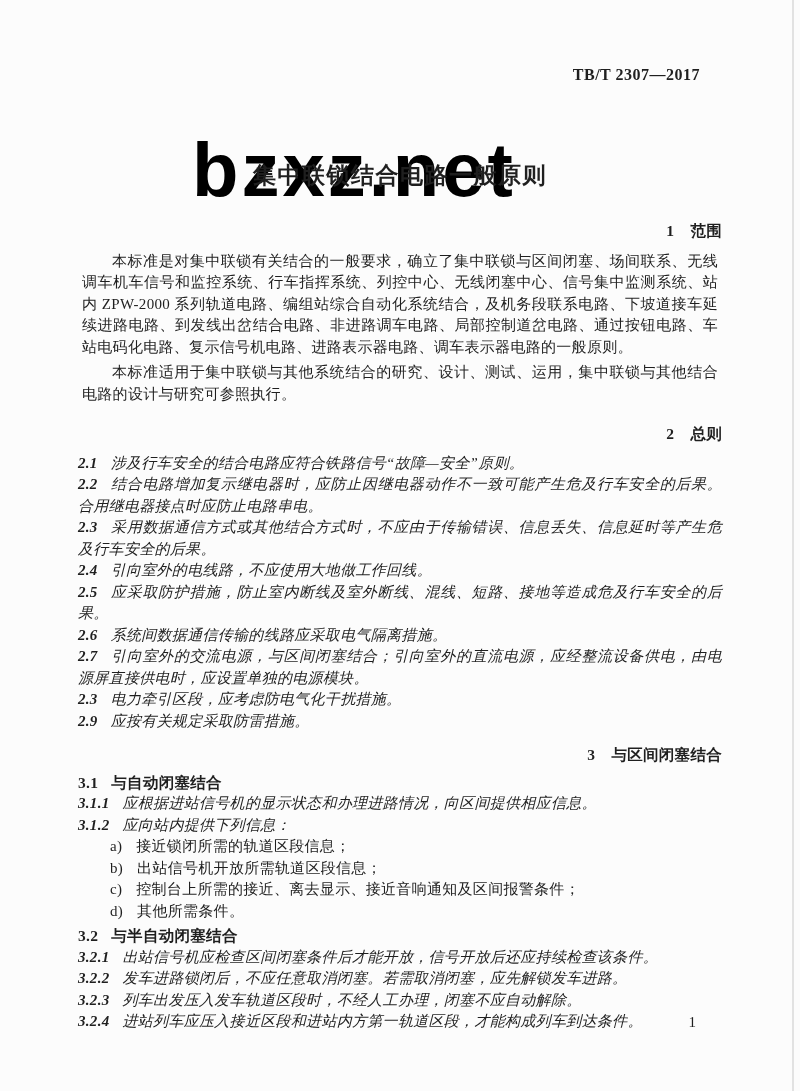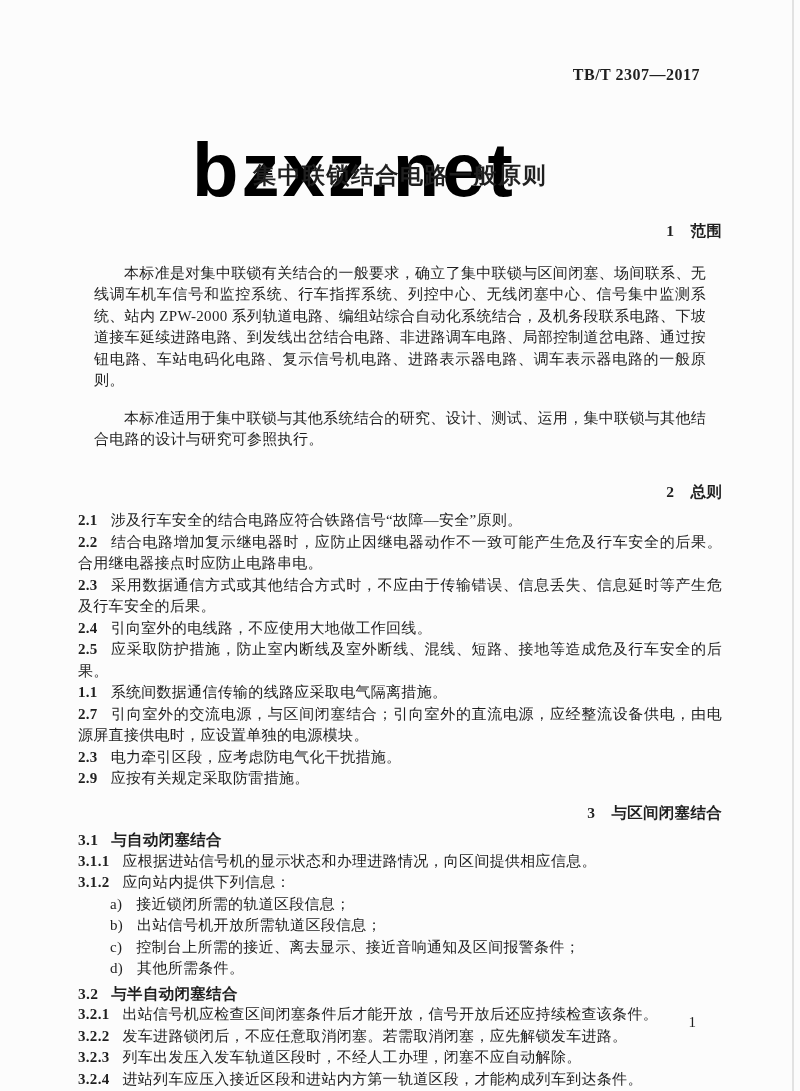--- a/index.html
+++ b/index.html
@@ -69,27 +69,28 @@
   h3.sub-h {
     margin: 0;
     padding: 0 0 0;
     font-size: 15.5px;
     font-weight: bold;
     line-height: 21.5px;
   }
   h3.sub-h.gap-sm { padding-top: 3px; }
   .num { font-weight: bold; margin-right: 16px; }
   p.para {
-    margin: 16px;
+    margin: 4px;
     text-indent: 2em;
     text-align: justify;
   }
   p.clause {
     margin: 0;
     text-align: justify;
+    font-style: italic;
   }
   .cl-num { font-weight: bold; margin-right: 13px; white-space: nowrap; }
   .list-item {
     margin: 0;
     padding-left: 32px;
     text-align: justify;
   }
   .marker { margin-right: 14px; }
   .page-number {
     position: absolute;
@@ -119,21 +120,21 @@
 
     <section>
       <h2 class="sec-h gap-lg">
         <span class="num">2</span><span>总则</span>
       </h2>
       <p class="clause"><span class="cl-num">2.1</span><span>涉及行车安全的结合电路应符合铁路信号“故障—安全”原则。</span></p>
       <p class="clause"><span class="cl-num">2.2</span><span>结合电路增加复示继电器时，应防止因继电器动作不一致可能产生危及行车安全的后果。合用继电器接点时应防止电路串电。</span></p>
       <p class="clause"><span class="cl-num">2.3</span><span>采用数据通信方式或其他结合方式时，不应由于传输错误、信息丢失、信息延时等产生危及行车安全的后果。</span></p>
       <p class="clause"><span class="cl-num">2.4</span><span>引向室外的电线路，不应使用大地做工作回线。</span></p>
       <p class="clause"><span class="cl-num">2.5</span><span>应采取防护措施，防止室内断线及室外断线、混线、短路、接地等造成危及行车安全的后果。</span></p>
-      <p class="clause"><span class="cl-num">1.1</span><span>系统间数据通信传输的线路应采取电气隔离措施。</span></p>
+      <p class="clause"><span class="cl-num">2.6</span><span>系统间数据通信传输的线路应采取电气隔离措施。</span></p>
       <p class="clause"><span class="cl-num">2.7</span><span>引向室外的交流电源，与区间闭塞结合；引向室外的直流电源，应经整流设备供电，由电源屏直接供电时，应设置单独的电源模块。</span></p>
       <p class="clause"><span class="cl-num">2.3</span><span>电力牵引区段，应考虑防电气化干扰措施。</span></p>
       <p class="clause"><span class="cl-num">2.9</span><span>应按有关规定采取防雷措施。</span></p>
     </section>
 
     <section>
       <h2 class="sec-h gap-md">
         <span class="num">3</span><span>与区间闭塞结合</span>
       </h2>
 

